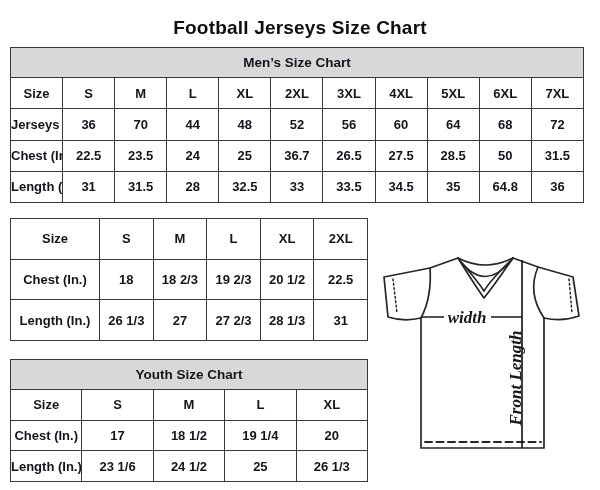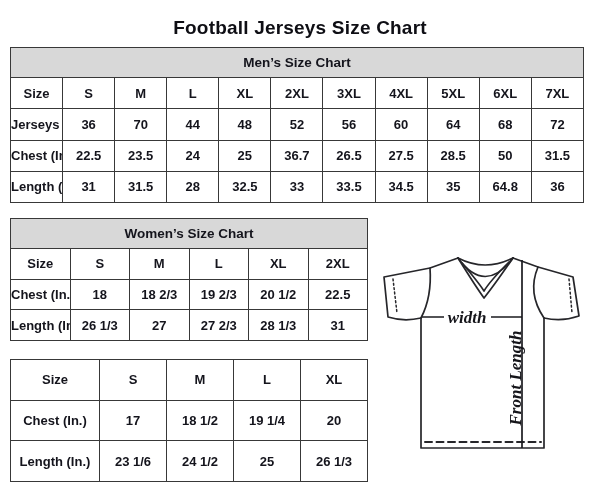--- a/index.html
+++ b/index.html
@@ -110,23 +110,20 @@
             <td>64.8</td>
             <td>36</td>
           </tr>
         </tbody>
       </table>
     </div>
   <div class="tbl" id="women-table">
       <table class="size-table">
         <tbody>
           <tr>
-            <th colspan="6">Women’s Size Chart</th>
-          </tr>
-          <tr>
             <td>Size</td>
             <td>S</td>
             <td>M</td>
             <td>L</td>
             <td>XL</td>
             <td>2XL</td>
           </tr>
           <tr>
             <td>Chest (In.)</td>
             <td>18</td>
@@ -142,20 +139,23 @@
             <td>27 2/3</td>
             <td>28 1/3</td>
             <td>31</td>
           </tr>
         </tbody>
       </table>
     </div>
   <div class="tbl" id="youth-table">
       <table class="size-table">
         <tbody>
+          <tr>
+            <th colspan="5">Youth Size Chart</th>
+          </tr>
           <tr>
             <td>Size</td>
             <td>S</td>
             <td>M</td>
             <td>L</td>
             <td>XL</td>
           </tr>
           <tr>
             <td>Chest (In.)</td>
             <td>17</td>

